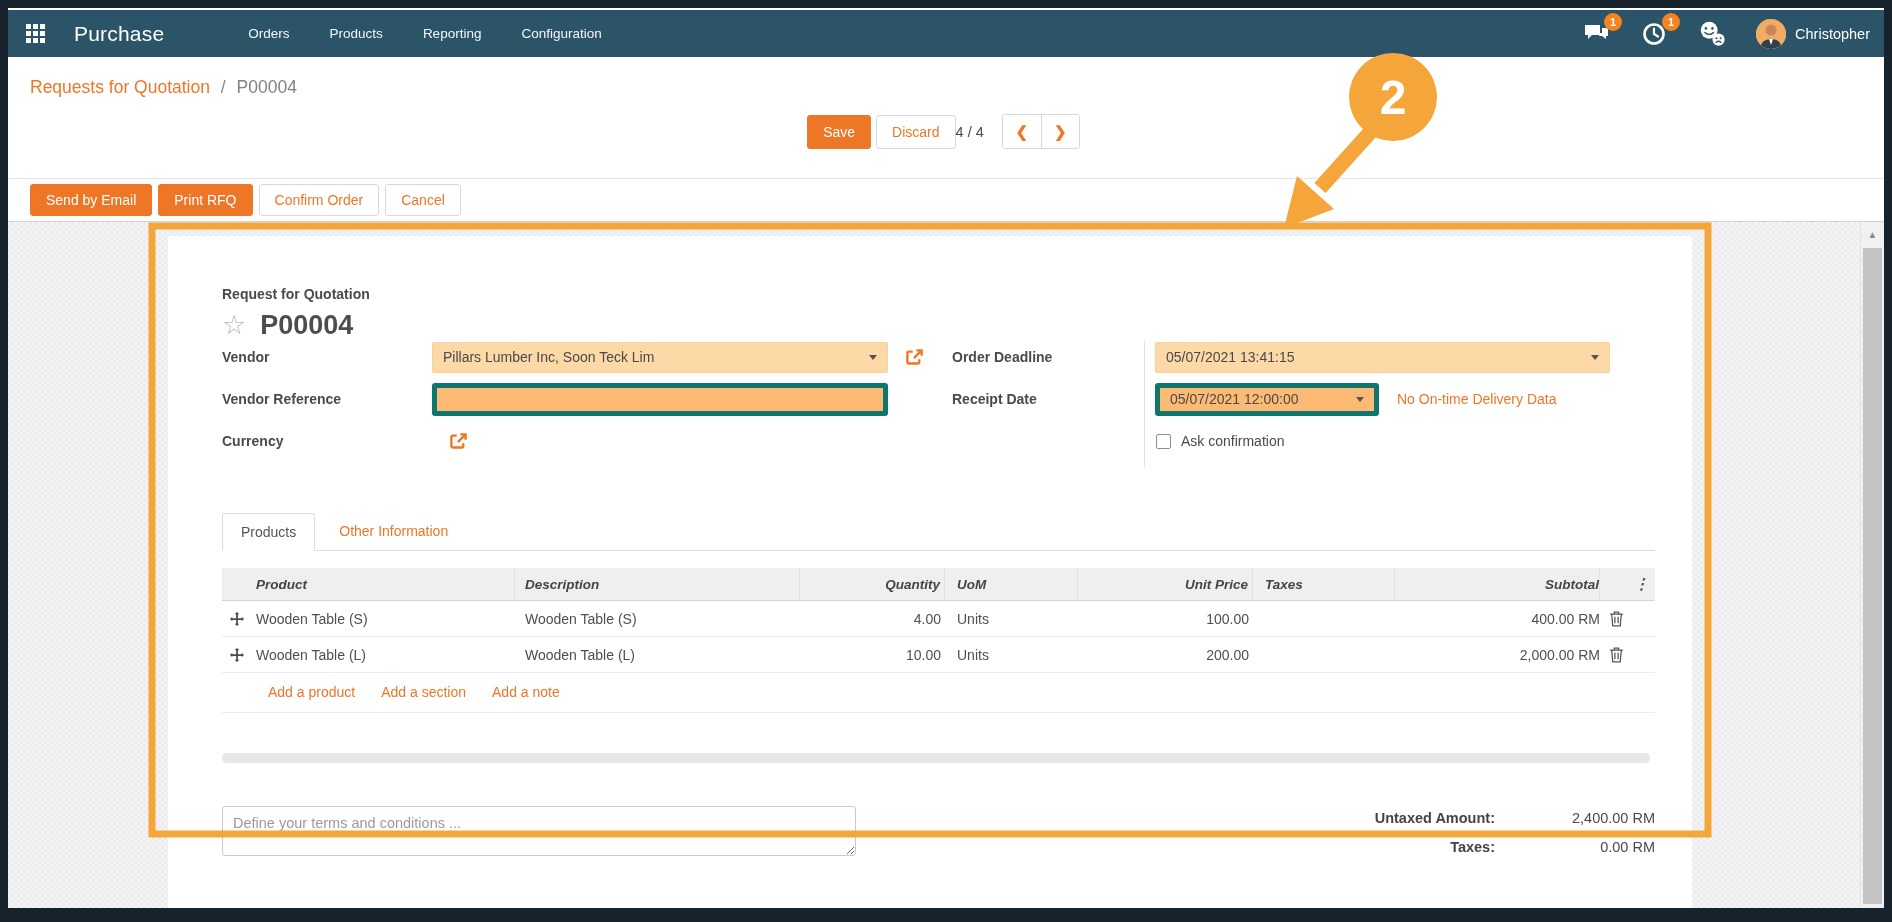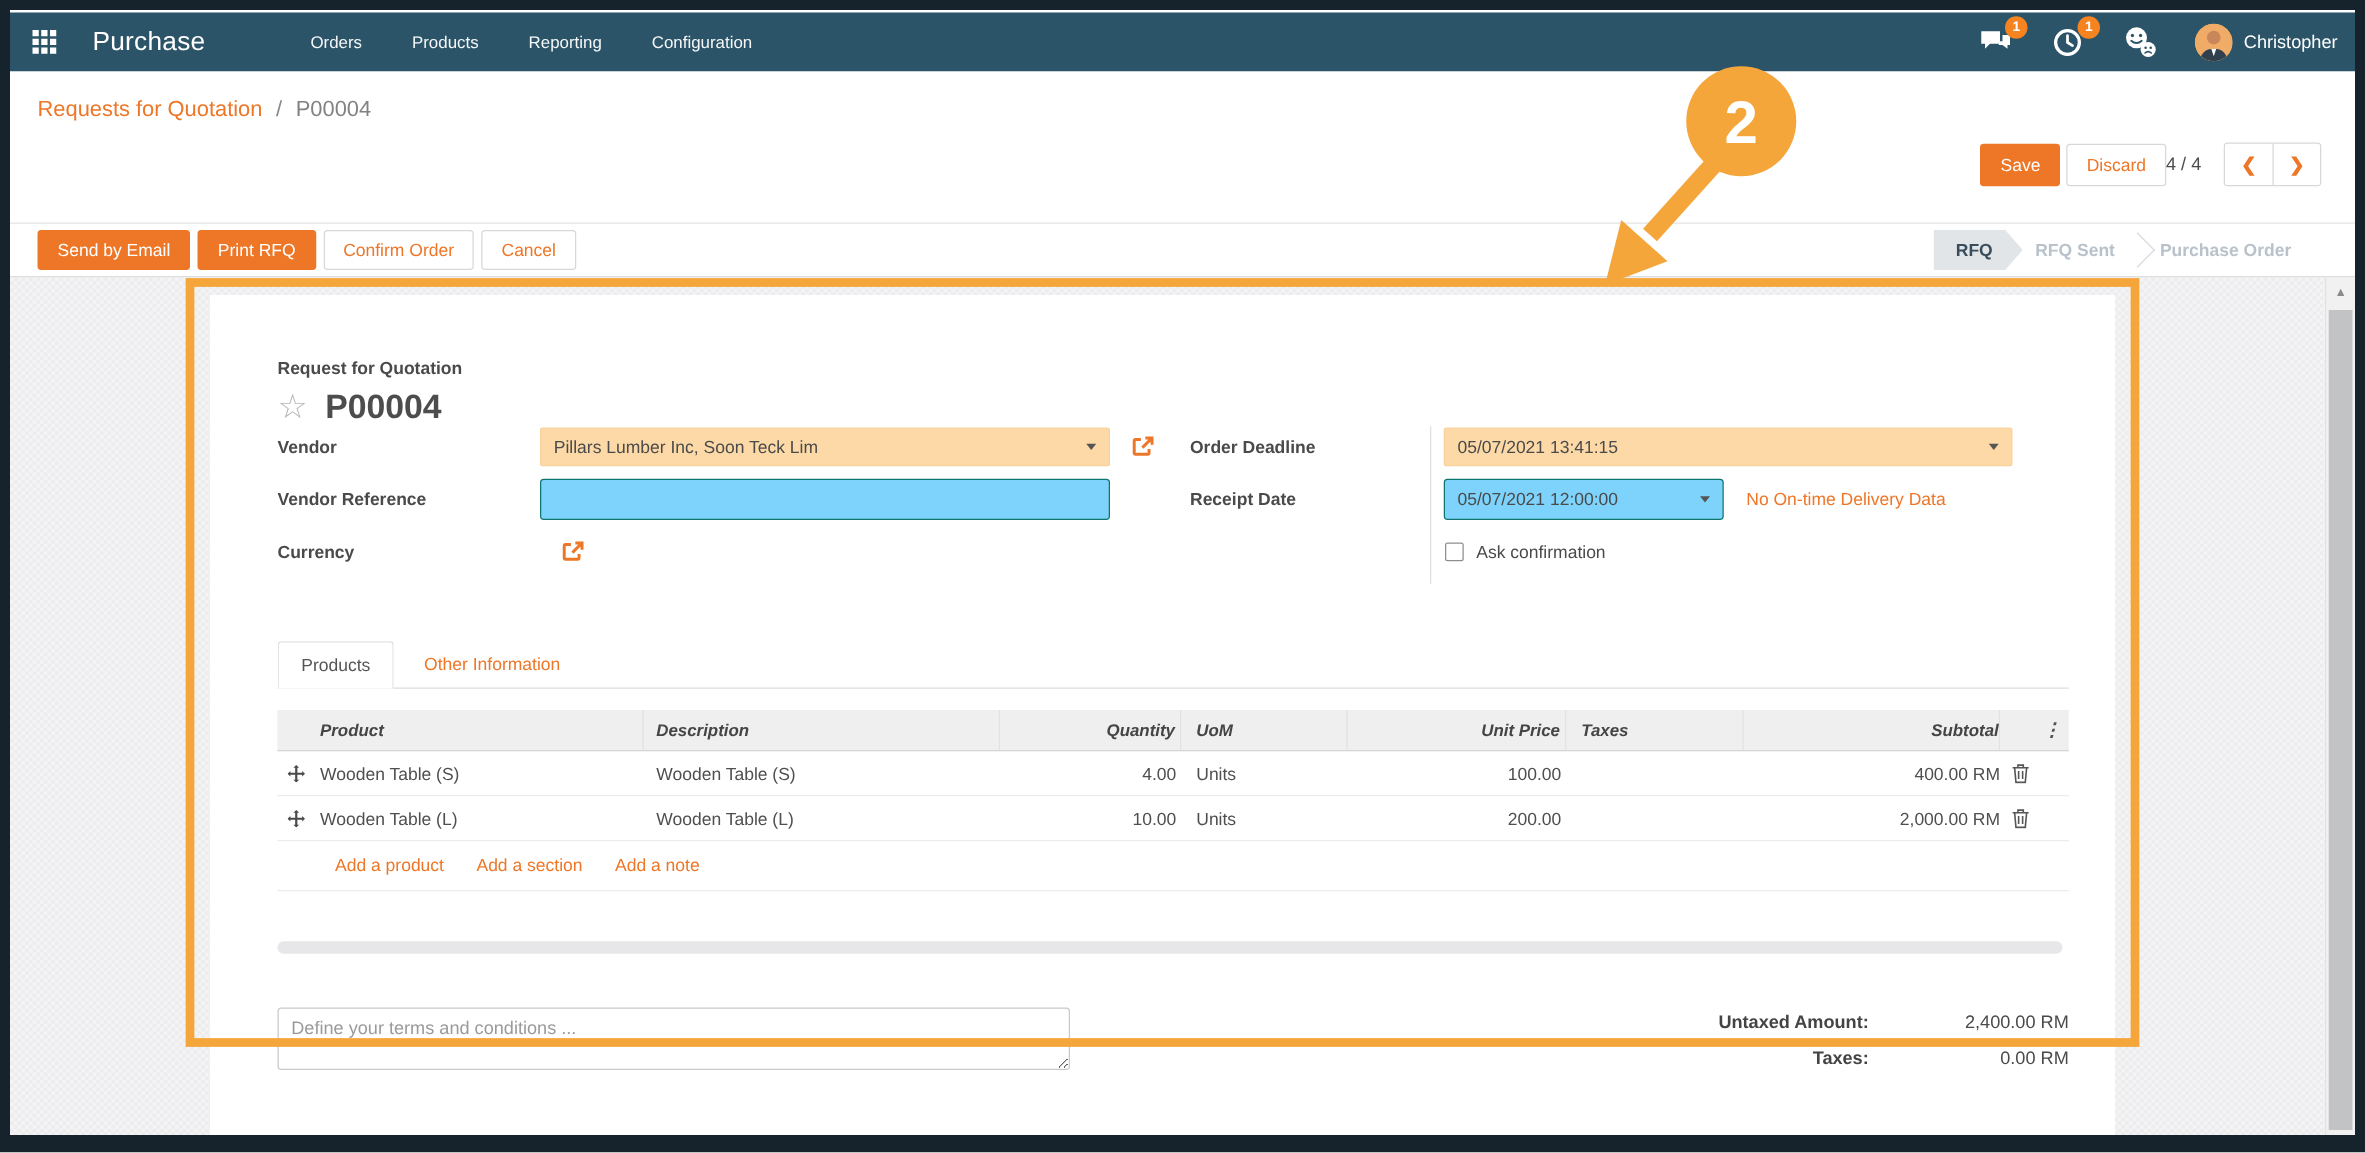--- a/index.html
+++ b/index.html
@@ -22,21 +22,21 @@
   .user { display: flex; align-items: center; gap: 9px; cursor: pointer; }
   .avatar { width: 30px; height: 30px; border-radius: 50%; overflow: hidden; background: #F0AC66; flex: 0 0 auto; }
   .user-name { font-size: 14.5px; }
 
   
   .cp-top { height: 121px; padding: 20px 15px 0 22px; flex: 0 0 auto; }
   .breadcrumb { font-size: 17.5px; margin-bottom: 16px; }
   .breadcrumb a { color: #ED7627; text-decoration: none; cursor: pointer; }
   .bc-sep { color: #888; margin: 0 6px; }
   .bc-cur { color: #828282; }
-  .cp-row { display: flex; align-items: center; justify-content: flex-end; }
+  .cp-row { display: flex; align-items: center; justify-content: center; }
   .btn { font-family: "Liberation Sans", sans-serif; font-size: 14px; height: 34px; padding: 0 15px; border-radius: 3px; cursor: pointer; }
   .btn-primary { background: #ED7627; border: 1px solid #ED7627; color: #fff; }
   .btn-plain { background: #fff; border: 1px solid #D8D8D8; color: #ED7627; }
   .pager { display: flex; align-items: center; gap: 18px; margin-right: 12px; }
   .pager-count { font-size: 14.5px; color: #4A4A4A; }
   .pager-btns { display: flex; border: 1px solid #D8D8D8; border-radius: 3px; overflow: hidden; }
   .pager-btns button { width: 38px; height: 33px; background: #fff; border: none; color: #ED7627; font-size: 15px; font-weight: bold; cursor: pointer; }
   .pager-btns button + button { border-left: 1px solid #D8D8D8; }
 
   
@@ -60,21 +60,21 @@
   .star { font-size: 27px; color: #B6B6B6; cursor: pointer; line-height: 1; }
   .doc-name { font-size: 27px; font-weight: bold; color: #4D4D4D; }
 
   
   .fields { display: flex; }
   .group-left { width: 730px; flex: 0 0 auto; }
   .f-row { display: flex; align-items: center; height: 32px; margin-bottom: 10px; }
   .f-label { width: 210px; font-size: 14px; font-weight: bold; color: #4A4A4A; flex: 0 0 auto; }
   .fld { height: 31px; display: flex; align-items: center; justify-content: space-between; padding: 0 10px; font-size: 14px; color: #4A4A4A; border-radius: 2px; }
   .fld-peach { background: #FCD9A6; border: 1px solid #F8D19B; }
-  .fld-white { background: #7dd3fc; border: 1px solid #0f766e; border-radius: 3px; height: 33px; }
+  .fld-white { background: #fdba74; border: 5px solid #0f766e; border-radius: 3px; height: 33px; }
   .caret { width: 0; height: 0; border-left: 4.5px solid transparent; border-right: 4.5px solid transparent; border-top: 5px solid #555; margin-left: 10px; flex: 0 0 auto; }
   .w456 { width: 456px; }
   .w455 { width: 455px; }
   .w224 { width: 224px; }
   .ext-link { margin-left: 17px; display: flex; align-items: center; cursor: pointer; }
   .group-right { display: flex; }
   .rg-labels { width: 192px; flex: 0 0 auto; }
   .rg-labels .f-label { width: auto; }
   .rg-fields { border-left: 1px solid #E0E0E0; padding-left: 10px; }
   .inline-link { color: #ED7627; font-size: 14px; margin-left: 18px; text-decoration: none; cursor: pointer; white-space: nowrap; }
@@ -217,26 +217,20 @@
       </div>
     </div>
 
     <div class="statusbar">
       <div class="sb-left">
         <button class="btn btn-primary">Send by Email</button>
         <button class="btn btn-primary">Print RFQ</button>
         <button class="btn btn-plain">Confirm Order</button>
         <button class="btn btn-plain">Cancel</button>
       </div>
-      <div class="sb-right">
-        <span class="stage active">RFQ</span>
-        <span class="stage">RFQ Sent</span>
-        <span class="stage-sep"></span>
-        <span class="stage">Purchase Order</span>
-      </div>
     </div>
 
     <div class="content">
       <div class="sheet">
 
         <div class="doc-type">Request for Quotation</div>
         <div class="title-row">
           <span class="star">☆</span>
           <span class="doc-name">P00004</span>
         </div>

